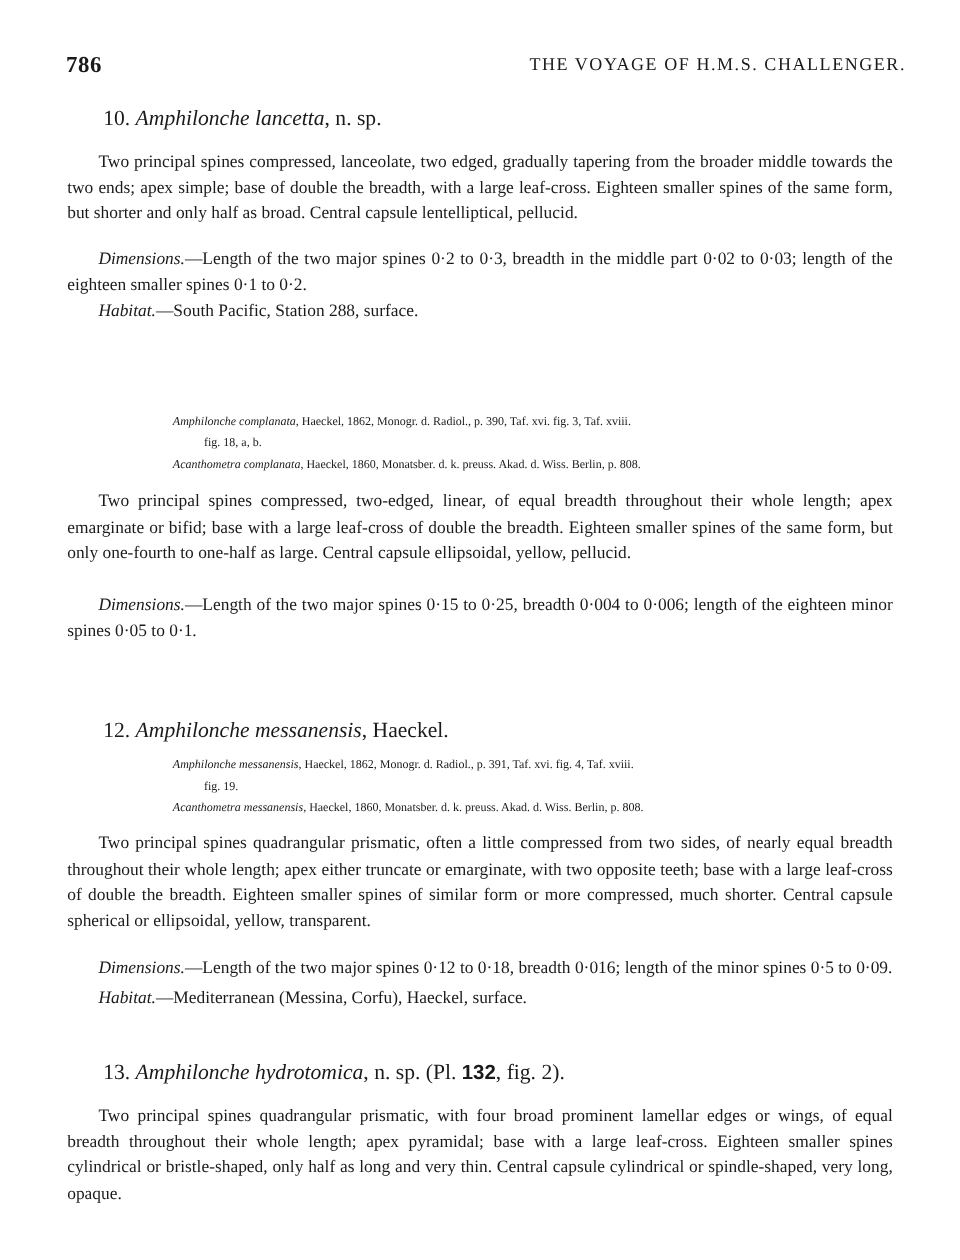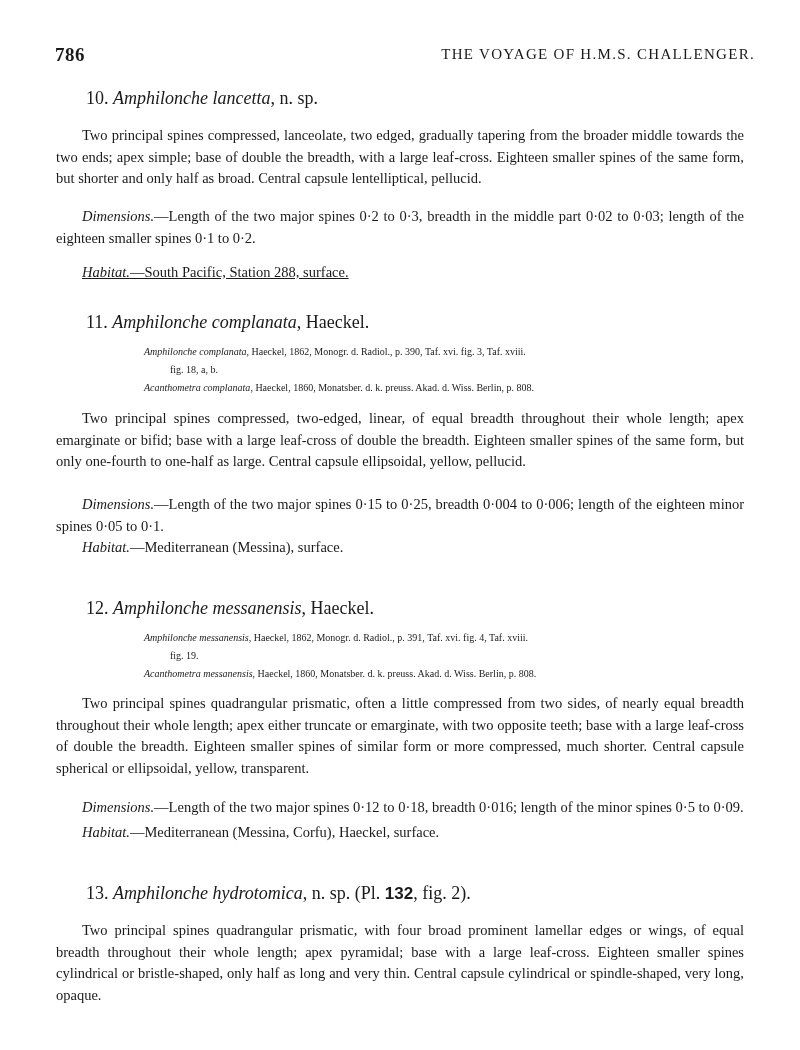--- a/index.html
+++ b/index.html
@@ -38,43 +38,36 @@
   <div class="species-heading" style="top:88px;">
     <span>10.</span>
     <i>Amphilonche lancetta</i><span>, n. sp.</span>
   </div>
   <div class="para" style="top:125px;">
     <span class="ind"></span><span>Two principal spines compressed, lanceolate, two edged, gradually tapering from the broader middle towards the two ends; apex simple; base of double the breadth, with a large leaf-cross. Eighteen smaller spines of the same form, but shorter and only half as broad. Central capsule lentelliptical, pellucid.</span>
   </div>
   <div class="para" style="top:206px;">
     <span class="ind"></span><i>Dimensions.</i><span>—Length of the two major spines 0·2 to 0·3, breadth in the middle part 0·02 to 0·03; length of the eighteen smaller spines 0·1 to 0·2.</span>
   </div>
-  <div class="para" style="top:262px;text-decoration:underline;">
+  <div class="para" style="top:249px;">
     <span class="ind"></span><i>Habitat.</i><span>—South Pacific, Station 288, surface.</span>
   </div>
 
-  <div class="species-heading" style="top:312px;">
-    <span>11.</span>
-    <i>Amphilonche complanata</i><span>, Haeckel.</span>
-  </div>
   <div class="synonym" style="top:343px;">
     <i>Amphilonche complanata</i><span>, Haeckel, 1862, Monogr. d. Radiol., p. 390, Taf. xvi. fig. 3, Taf. xviii.</span>
     <span class="cont">fig. 18, a, b.</span>
   </div>
   <div class="synonym" style="top:379px;">
     <i>Acanthometra complanata</i><span>, Haeckel, 1860, Monatsber. d. k. preuss. Akad. d. Wiss. Berlin, p. 808.</span>
   </div>
   <div class="para" style="top:408px;">
     <span class="ind"></span><span>Two principal spines compressed, two-edged, linear, of equal breadth throughout their whole length; apex emarginate or bifid; base with a large leaf-cross of double the breadth. Eighteen smaller spines of the same form, but only one-fourth to one-half as large. Central capsule ellipsoidal, yellow, pellucid.</span>
   </div>
   <div class="para" style="top:494px;">
     <span class="ind"></span><i>Dimensions.</i><span>—Length of the two major spines 0·15 to 0·25, breadth 0·004 to 0·006; length of the eighteen minor spines 0·05 to 0·1.</span>
-  </div>
-  <div class="para" style="top:537px;">
-    <span class="ind"></span><i>Habitat.</i><span>—Mediterranean (Messina), surface.</span>
   </div>
 
   <div class="species-heading" style="top:598px;">
     <span>12.</span>
     <i>Amphilonche messanensis</i><span>, Haeckel.</span>
   </div>
   <div class="synonym" style="top:629px;">
     <i>Amphilonche messanensis</i><span>, Haeckel, 1862, Monogr. d. Radiol., p. 391, Taf. xvi. fig. 4, Taf. xviii.</span>
     <span class="cont">fig. 19.</span>
   </div>

